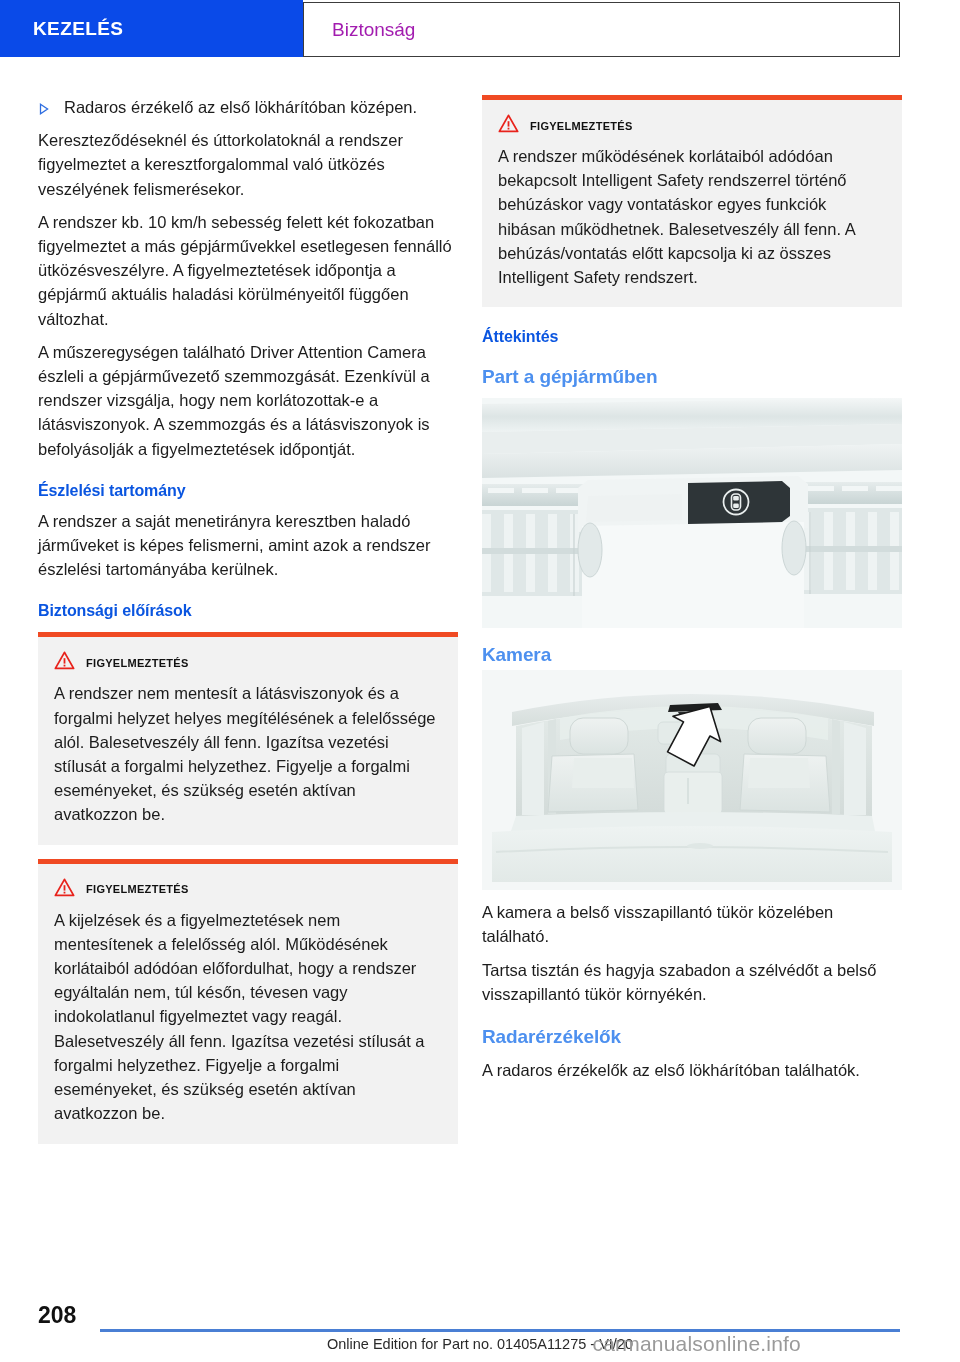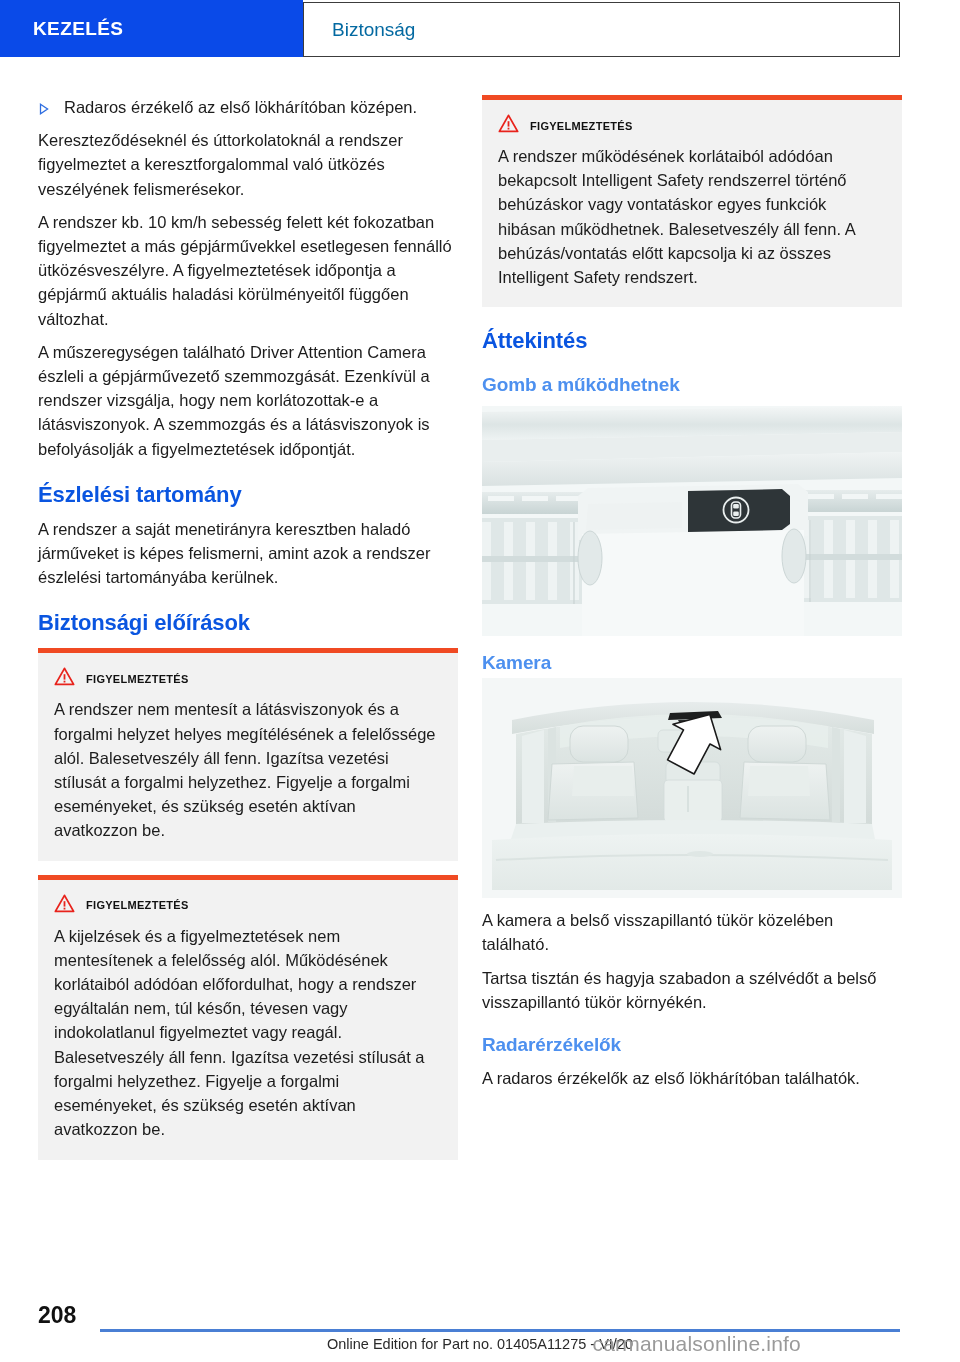--- a/index.html
+++ b/index.html
@@ -40,21 +40,21 @@
     position: absolute;
     left: 303px; top: 2px;
     width: 597px;
     height: 55px;
     background: #ffffff;
     border: 1.5px solid #3c3c3c;
     display: flex;
     align-items: center;
   }
   .header-tab-white .tab-label {
-    color: #0369a1;
+    color: #a21caf;
     font-size: 19px;
     margin-left: 28px;
   }
 
   
   .content {
     position: absolute;
     top: 95px;
     left: 0;
     width: 960px;
@@ -87,21 +87,21 @@
   }
   .bullet-tri svg { display: block; }
   .bullet-text {
     font-size: 16.5px;
     line-height: 24.2px;
     color: #1c1c1c;
   }
 
   
   h2.sec {
-    font-size: 22px;
+    font-size: 16px;
     font-weight: bold;
     color: #0a55e0;
     margin-top: 21px;
     margin-bottom: 9px;
     letter-spacing: -0.1px;
   }
   h3.sub {
     font-size: 19px;
     font-weight: bold;
     color: #4d90ef;
@@ -286,21 +286,21 @@
             <rect x="9.6" y="7.2" width="1.8" height="5.4" fill="#e8231c"></rect>
             <rect x="9.6" y="13.7" width="1.8" height="1.8" fill="#e8231c"></rect>
           </svg>
         </span>
         <span class="warn-title">FIGYELMEZTETÉS</span>
       </div>
       <p>A rendszer működésének korlátaiból adódóan bekapcsolt Intelligent Safety rendszerrel történő behúzáskor vagy vontatáskor egyes funkciók hibásan működhetnek. Balesetveszély áll fenn. A behúzás/vontatás előtt kapcsolja ki az összes Intelligent Safety rendszert.</p>
     </div>
 
     <h2 class="sec">Áttekintés</h2>
-    <h3 class="sub">Gomb a működhetnek</h3>
+    <h3 class="sub">Part a gépjárműben</h3>
 
     <div class="figure">
       <svg viewBox="0 0 420 230" width="420" height="230">
         <defs>
           <linearGradient id="dashTop" x1="0" y1="0" x2="0" y2="1">
             <stop offset="0%" stop-color="#f4f7f7"></stop>
             <stop offset="55%" stop-color="#dde5e5"></stop>
             <stop offset="100%" stop-color="#eef3f3"></stop>
           </linearGradient>
           <linearGradient id="dashBody" x1="0" y1="0" x2="0" y2="1">

